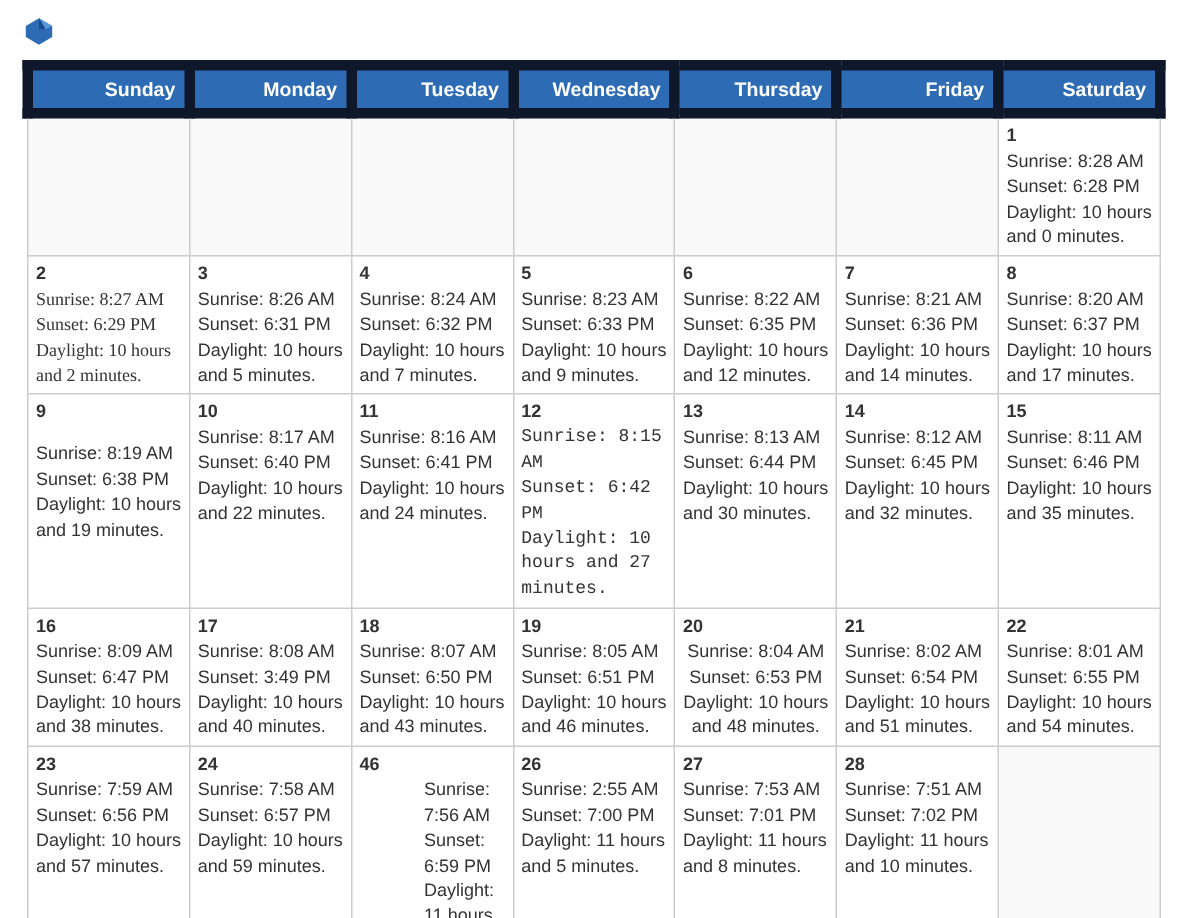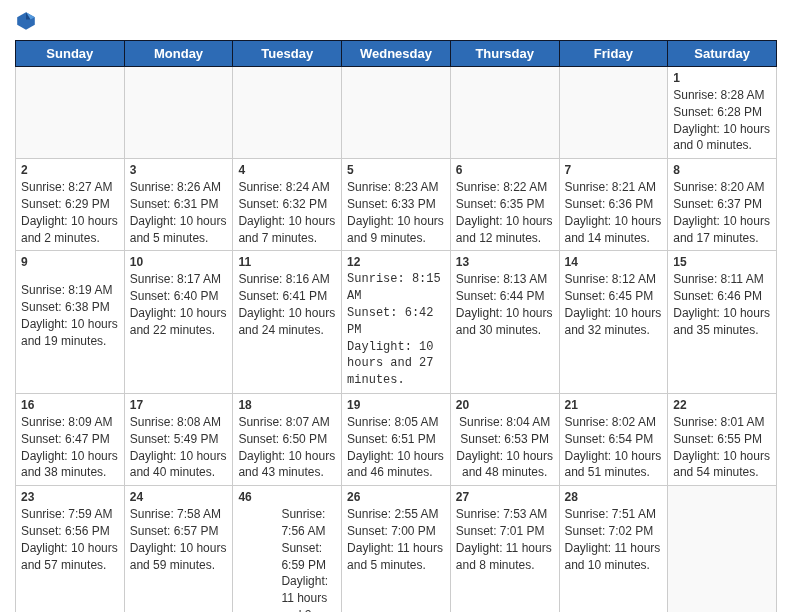--- a/index.html
+++ b/index.html
@@ -6,21 +6,21 @@
     body { font-family: Arial, sans-serif; background: #fff; width: 792px; min-height: 612px; }
     .container { padding: 10px 15px; }
     .header { display: flex; justify-content: space-between; align-items: flex-start; margin-bottom: 8px; }
     .logo { display: flex; align-items: center; }
     .logo-text { line-height: 1.1; }
     .logo-icon { width: 22px; height: 22px; margin-right: 2px; }
     .title-block { text-align: right; }
     .month-title { font-size: 32px; font-weight: bold; color: #333; }
     .subtitle { font-size: 14px; color: #555; }
     .calendar { width: 100%; border-collapse: collapse; table-layout: fixed; }
-    .calendar th { background: #2d6bb5; color: #fff; text-align: center; padding: 5px 6px; font-size: 13px; font-weight: bold; border: 1px solid #0f172a; }
+    .calendar th { background: #2d6bb5; color: #fff; text-align: right; padding: 5px 6px; font-size: 13px; font-weight: bold; border: 7px solid #0f172a; }
     .calendar td { border: 1px solid #ccc; vertical-align: top; padding: 4px 5px; font-size: 10.5px; color: #333; height: 90px; width: calc(100%/7); }
     .day-num { font-size: 12px; font-weight: bold; display: block; margin-bottom: 2px; }
     .day-info { font-size: 12px; line-height: 1.4; color: #333; }
     .empty { background: #f9f9f9; }
   </style>
 </head>
 <body>
 
 <div class="container">
   <div class="header">
@@ -63,21 +63,21 @@
           <td>
             <span class="day-num">1</span>
             <div class="day-info" style="white-space: pre-line;">Sunrise: 8:28 AM
 Sunset: 6:28 PM
 Daylight: 10 hours and 0 minutes.</div>
           </td>
         </tr>
         <tr>
           <td>
             <span class="day-num">2</span>
-            <div class="day-info" style="white-space: pre-line;">Sunrise: 8:27 AM
+            <div class="day-info" style="white-space: pre-line; font-family: Liberation Serif, serif;">Sunrise: 8:27 AM
 Sunset: 6:29 PM
 Daylight: 10 hours and 2 minutes.</div>
           </td>
           <td>
             <span class="day-num">3</span>
             <div class="day-info" style="white-space: pre-line;">Sunrise: 8:26 AM
 Sunset: 6:31 PM
 Daylight: 10 hours and 5 minutes.</div>
           </td>
           <td>
@@ -158,21 +158,21 @@
         <tr>
           <td>
             <span class="day-num">16</span>
             <div class="day-info" style="white-space: pre-line;">Sunrise: 8:09 AM
 Sunset: 6:47 PM
 Daylight: 10 hours and 38 minutes.</div>
           </td>
           <td>
             <span class="day-num">17</span>
             <div class="day-info" style="white-space: pre-line;">Sunrise: 8:08 AM
-Sunset: 5:49 PM
+Sunset: 3:49 PM
 Daylight: 10 hours and 40 minutes.</div>
           </td>
           <td>
             <span class="day-num">18</span>
             <div class="day-info" style="white-space: pre-line;">Sunrise: 8:07 AM
 Sunset: 6:50 PM
 Daylight: 10 hours and 43 minutes.</div>
           </td>
           <td>
             <span class="day-num">19</span>

